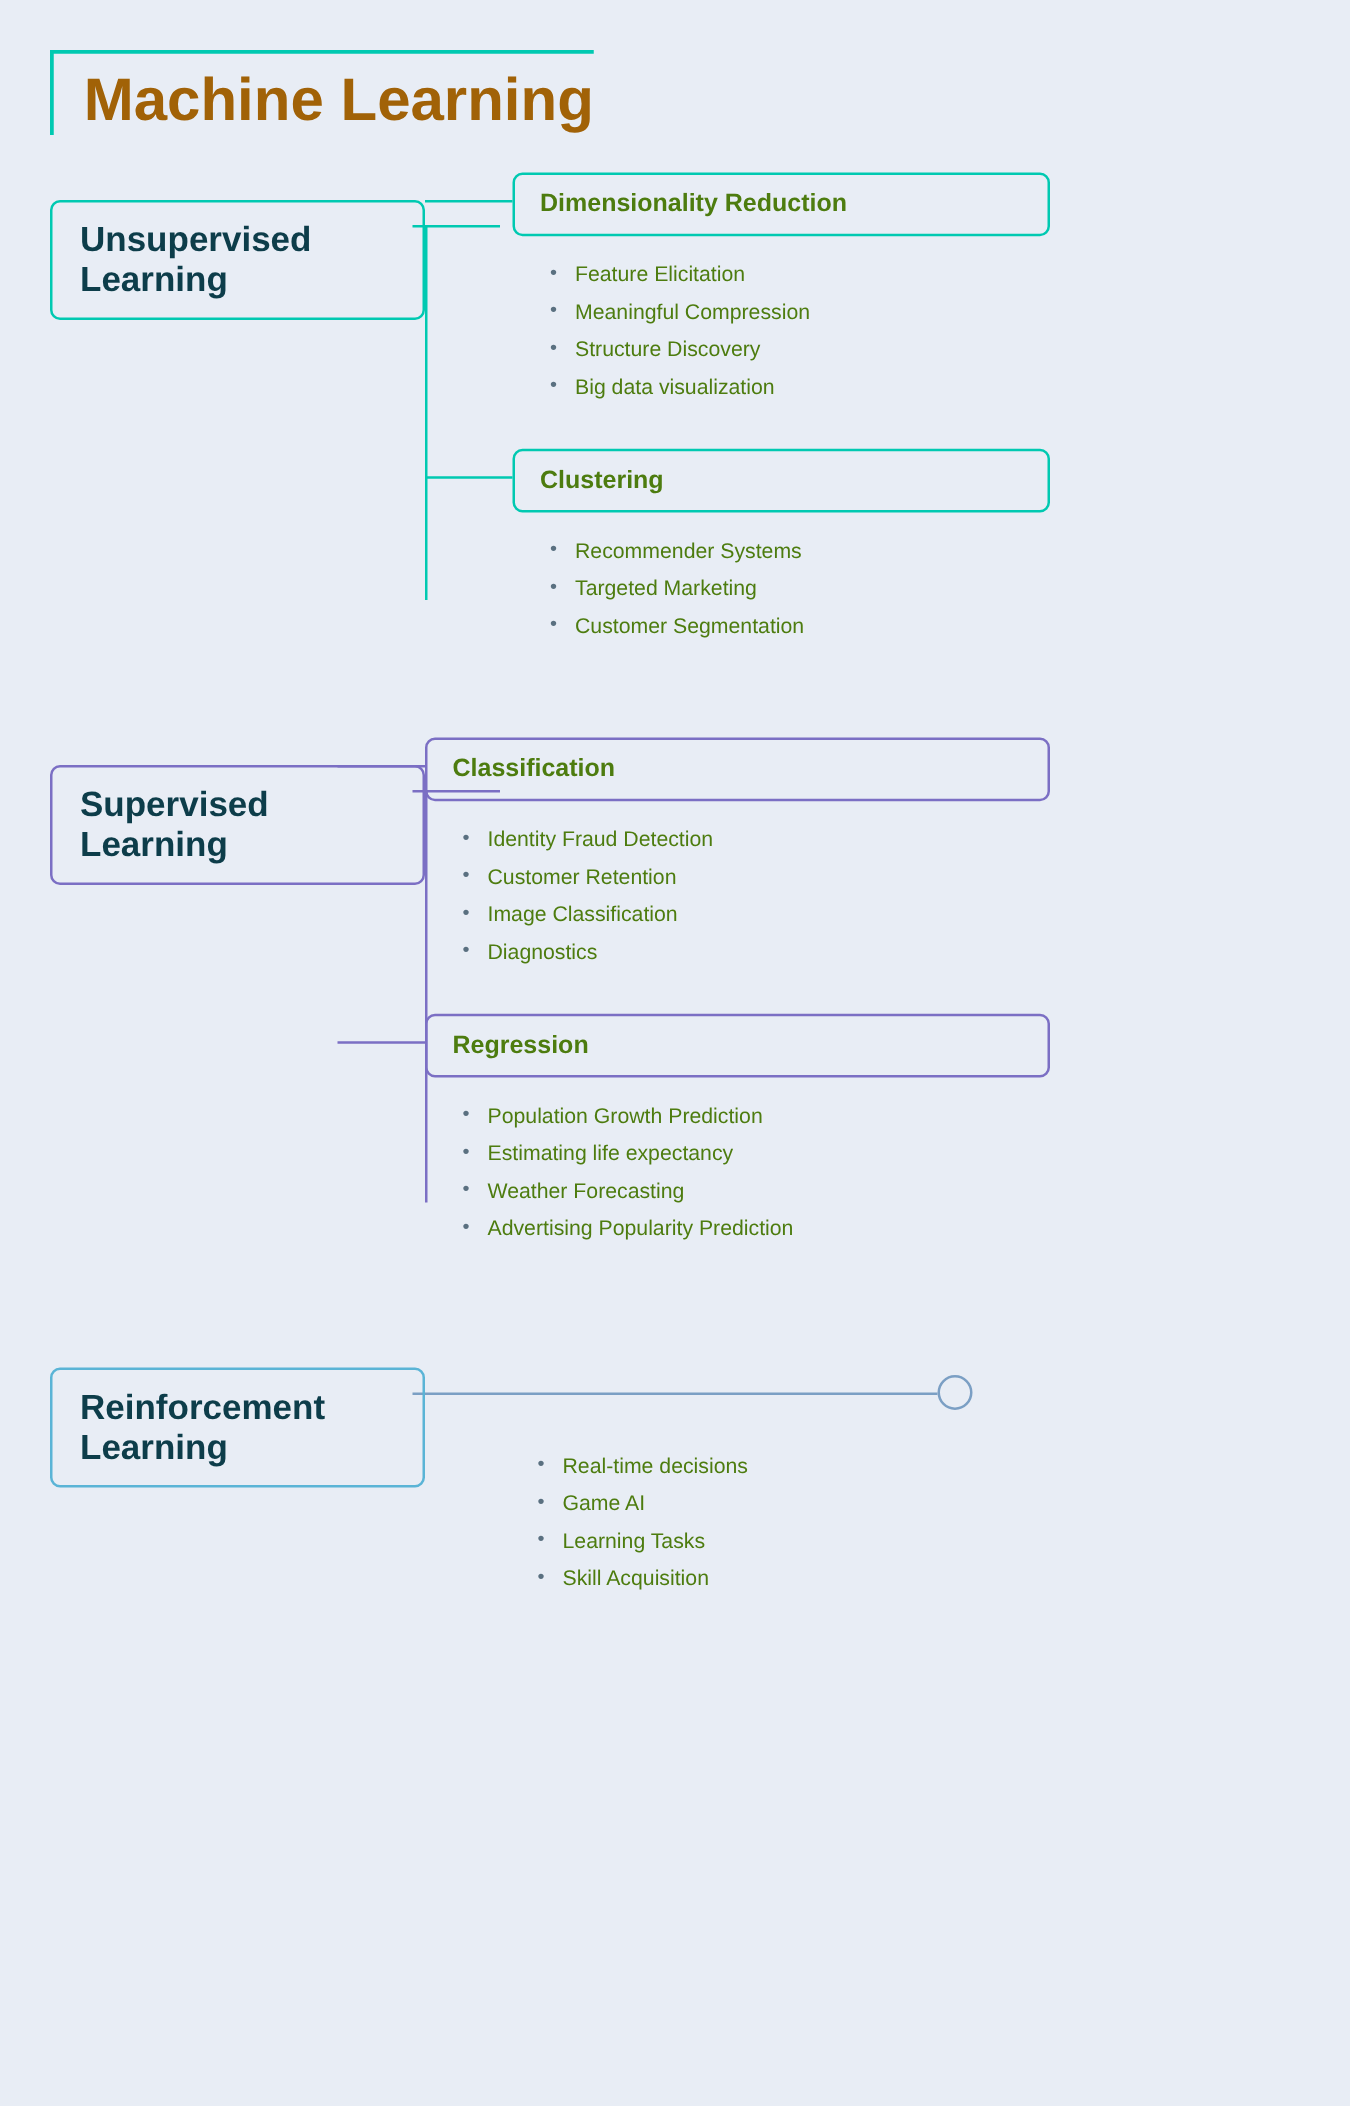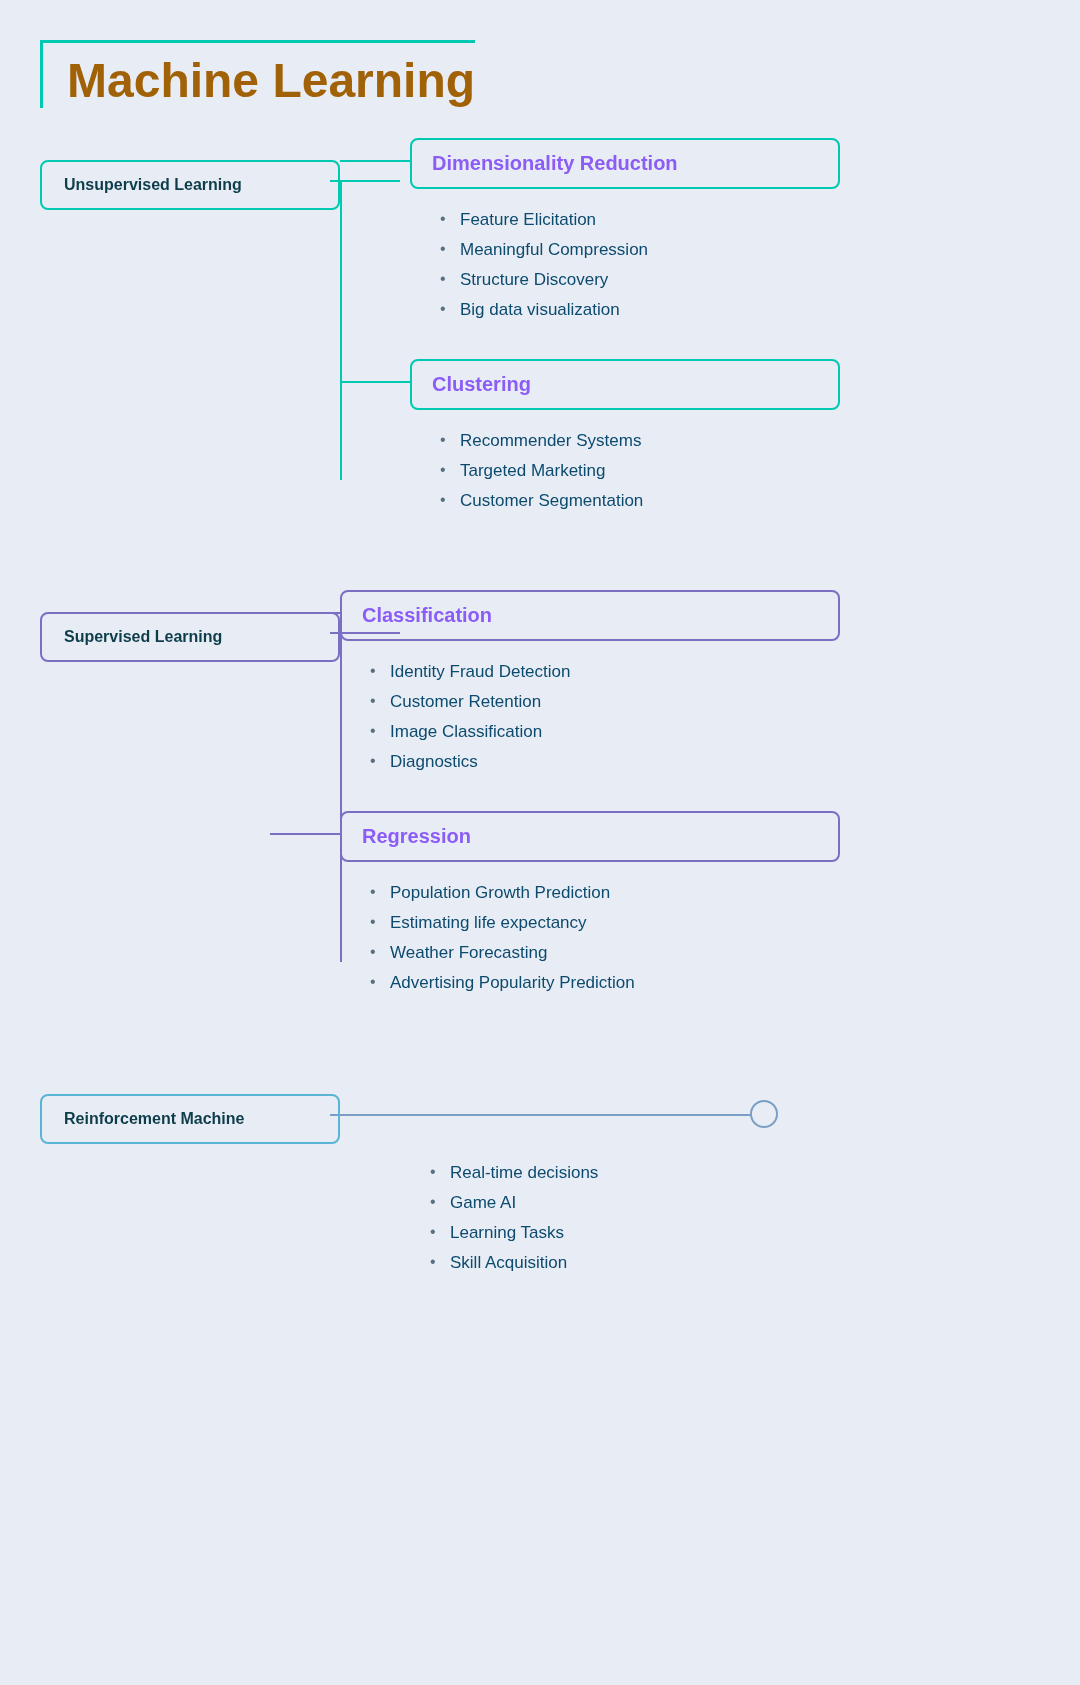--- a/index.html
+++ b/index.html
@@ -16,21 +16,21 @@
       font-size: 48px;
       font-weight: 800;
       color: #a16207;
       margin-left: 10px;
     }
 
     .category-node {
       border: 2px solid;
       border-radius: 8px;
       padding: 14px 22px;
-      font-size: 16px;
+      font-size: 28px;
       font-weight: 700;
       color: #0d3d4a;
       background: transparent;
       position: relative;
       z-index: 2;
     }
 
     .category-node.teal {
       border-color: #00c9b1;
     }
@@ -38,21 +38,21 @@
     .category-node.purple {
       border-color: #7b6fc4;
     }
 
     .sub-node {
       border: 2px solid;
       border-radius: 8px;
       padding: 12px 20px;
       font-size: 20px;
       font-weight: 700;
-      color: #8b5cf6;
+      color: #4d7c0f;
       background: transparent;
       position: relative;
       z-index: 2;
       min-width: 260px;
     }
 
     .sub-node.teal {
       border-color: #00c9b1;
     }
 
@@ -60,21 +60,21 @@
       border-color: #7b6fc4;
     }
 
     .bullet-list {
       list-style: none;
       padding: 16px 0 24px 30px;
     }
 
     .bullet-list li {
       font-size: 17px;
-      color: #0c4a6e;
+      color: #4d7c0f;
       padding: 5px 0;
       position: relative;
       padding-left: 20px;
     }
 
     .bullet-list li::before {
       content: '•';
       position: absolute;
       left: 0;
       color: #5a7080;
@@ -197,21 +197,21 @@
 
       </div>
     </div>
   </div>
 
   
   <div style="position:relative; margin-bottom: 30px;">
     <div style="display:flex; flex-direction:row; align-items:flex-start;">
 
       <div style="width:300px; flex-shrink:0; padding-top:22px; position:relative;">
-        <div class="category-node teal" style="border-color:#5ab4d6;">Reinforcement Machine</div>
+        <div class="category-node teal" style="border-color:#5ab4d6;">Reinforcement Learning</div>
 
         <div style="position:absolute; top:42px; left:290px; width:420px; height:2px; background:#7b9fc4;"></div>
 
         <div class="circle-dot" style="position:absolute; top:28px; left:700px;"></div>
       </div>
 
       <div style="flex:1; position:relative; padding-left:70px; padding-top:70px;">
         <ul class="bullet-list" style="padding-left:20px;">
           <li>Real-time decisions</li>
           <li>Game AI</li>

